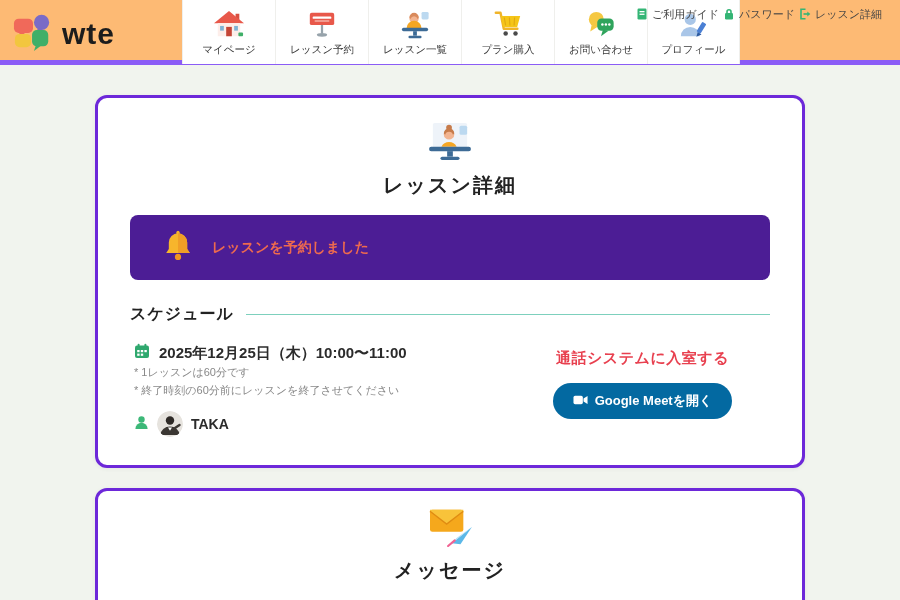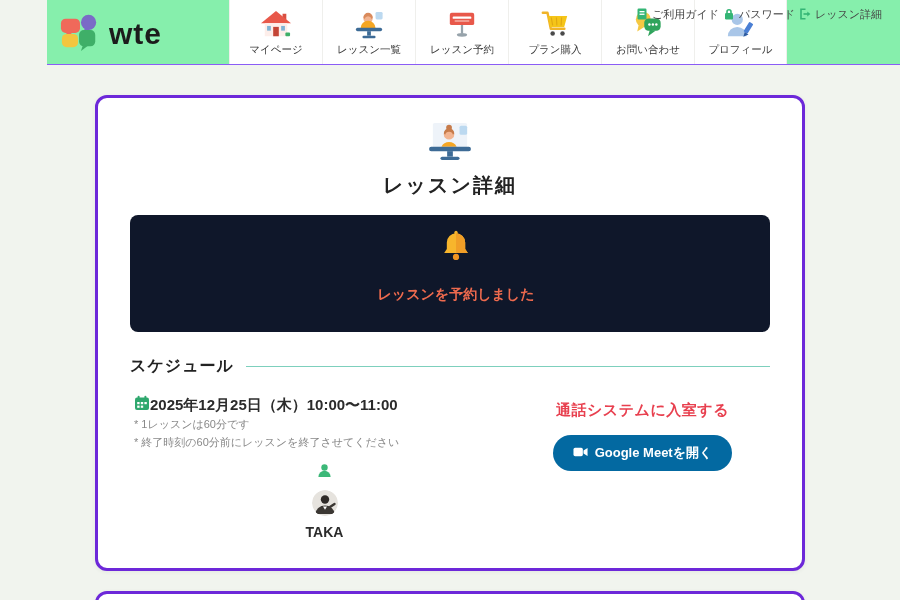--- a/index.html
+++ b/index.html
@@ -4,23 +4,22 @@
 <style>
   * { margin:0; padding:0; box-sizing:border-box; }
   html,body { width:900px; height:600px; overflow:hidden; }
   body {
     font-family:"Liberation Sans","DejaVu Sans",sans-serif;
     background:#f1f4ee;
     color:#333;
   }
   
   .header {
-    position:relative; height:65px; background:#86efac;
-    border-bottom:1px solid #8b5cf6;
-    margin-left:47px;
+    position:relative; height:65px; background:#fdba74;
+    border-bottom:5px solid #8b5cf6;
   }
   .logo { position:absolute; left:12px; top:12px; display:flex; align-items:center; gap:8px; cursor:pointer; }
   .logo-text { font-size:30px; font-weight:bold; color:#1c1c1c; letter-spacing:1px; }
   .nav { position:absolute; left:182px; top:0; height:72px; display:flex; }
   .nav-item {
     width:93px; height:64px; border-left:1px solid #efefec;
     display:flex; flex-direction:column; align-items:center; justify-content:center;
     gap:3px; cursor:pointer; background:#fff;
   }
   .nav-item:last-child { border-right:1px solid #efefec; }
@@ -33,36 +32,36 @@
   .card {
     width:710px; margin:0 auto; background:#fff; border-radius:12px;
     box-shadow:0 1px 4px rgba(60,80,60,.07); border:3px solid #6d28d9;
   }
   .card-1 { padding:24px 32px 28px; }
   .card-2 { margin-top:20px; height:300px; padding:16px 32px; text-align:center; }
   .section-head { text-align:center; }
   .section-title { font-size:20px; font-weight:bold; color:#222; letter-spacing:2px; margin-top:6px; }
   
   .notice {
-    margin-top:16px; background:#0f172a; border-radius:8px;
-    padding:15px 22px 28px 34px; display:flex; align-items:center; gap:20px;flex-direction:column;
+    margin-top:16px; background:#4c1d95; border-radius:8px;
+    padding:15px 22px 14px 34px; display:flex; align-items:center; gap:20px;
   }
   .notice-title { font-size:14px; font-weight:bold; color:#ee6a4e; }
   .notice-desc { font-size:12px; color:#f09a7e; margin-top:7px; }
   
   .schedule-head { margin-top:24px; display:flex; align-items:center; gap:12px; }
   .schedule-title { font-size:16px; font-weight:bold; color:#222; white-space:nowrap; letter-spacing:1px; }
   .schedule-rule { flex:1; height:1px; background:#7dd0bd; }
   .schedule-body { display:flex; margin-top:18px; }
   .schedule-left { flex:1; padding-left:4px; }
-  .date-row { display:flex; align-items:center; }
+  .date-row { display:flex; align-items:center; gap:9px; }
   .date-text { font-size:15px; font-weight:bold; color:#2b2b2b; }
   .notes { margin-top:0; }
   .note-line { font-size:11px; color:#888; line-height:1.65; }
-  .teacher-row { margin-top:12px; display:flex; align-items:center; gap:8px;flex-direction:column; }
+  .teacher-row { margin-top:12px; display:flex; align-items:center; gap:8px; }
   .teacher-name { font-size:14px; font-weight:bold; color:#2b2b2b; }
   .schedule-right { width:255px; text-align:center; padding-top:6px; }
   .call-heading { font-size:15px; font-weight:bold; color:#e8404f; letter-spacing:.5px; }
   .meet-button {
     margin-top:15px; display:inline-flex; align-items:center; gap:7px;
     background:#0369a1; color:#fff; font-weight:bold; font-size:13px;
     border:none; border-radius:18px; padding:9px 20px; cursor:pointer;
     font-family:inherit;
   }
   .avatar { width:26px; height:26px; border-radius:50%; overflow:hidden; flex:0 0 auto; }
@@ -98,42 +97,42 @@
           <rect x="8.5" y="17" width="4" height="5" fill="#7fb3d5"></rect>
           <rect x="23.5" y="17" width="4" height="5" fill="#7fb3d5"></rect>
           <rect x="28" y="24" width="5" height="4" rx="1" fill="#3faf68"></rect>
         </svg>
       </span>
       <span class="nav-label">マイページ</span>
     </div>
     <div class="nav-item">
       <span class="nav-icon">
         <svg width="34" height="30" viewBox="0 0 36 32">
+          <rect x="5" y="3" width="26" height="13" rx="2" fill="#e8584a"></rect>
+          <rect x="8" y="7" width="20" height="2.4" rx="1" fill="#ffffff"></rect>
+          <rect x="10" y="11" width="16" height="1.6" rx=".8" fill="#f5b0a6"></rect>
+          <rect x="16.8" y="16" width="2.4" height="9" fill="#97a3ab"></rect>
+          <ellipse cx="18" cy="26.5" rx="5.5" ry="2" fill="#97a3ab"></ellipse>
+        </svg>
+      </span>
+      <span class="nav-label">レッスン予約</span>
+    </div>
+    <div class="nav-item">
+      <span class="nav-icon">
+        <svg width="34" height="30" viewBox="0 0 36 32">
           <circle cx="17" cy="9" r="5" fill="#f2b491"></circle>
           <path d="M12 8 a5 5 0 0 1 10 0 l-1.2 1.5 a4 4 0 0 0 -7.6 0 Z" fill="#d98a5c"></path>
           <path d="M9 19.5 a8 8 0 0 1 16 0 Z" fill="#f5a623"></path>
           <rect x="25" y="2" width="7.5" height="8" rx="1.5" fill="#bcd9f0"></rect>
           <rect x="4" y="19" width="28" height="3.6" rx="1.8" fill="#3d6b96"></rect>
           <rect x="16" y="22.6" width="4" height="4.8" fill="#3d6b96"></rect>
           <rect x="11" y="27.4" width="14" height="2.6" rx="1.3" fill="#3d6b96"></rect>
         </svg>
       </span>
       <span class="nav-label">レッスン一覧</span>
-    </div>
-    <div class="nav-item">
-      <span class="nav-icon">
-        <svg width="34" height="30" viewBox="0 0 36 32">
-          <rect x="5" y="3" width="26" height="13" rx="2" fill="#e8584a"></rect>
-          <rect x="8" y="7" width="20" height="2.4" rx="1" fill="#ffffff"></rect>
-          <rect x="10" y="11" width="16" height="1.6" rx=".8" fill="#f5b0a6"></rect>
-          <rect x="16.8" y="16" width="2.4" height="9" fill="#97a3ab"></rect>
-          <ellipse cx="18" cy="26.5" rx="5.5" ry="2" fill="#97a3ab"></ellipse>
-        </svg>
-      </span>
-      <span class="nav-label">レッスン予約</span>
     </div>
     <div class="nav-item">
       <span class="nav-icon">
         <svg width="34" height="30" viewBox="0 0 36 32">
           <path d="M5 3 L10 3 L13.5 20 L28 20" stroke="#f0b429" stroke-width="2.6" fill="none" stroke-linecap="round" stroke-linejoin="round"></path>
           <path d="M10.5 6.5 L31 6.5 L27.8 18 L12.8 18 Z" fill="#f5c518"></path>
           <path d="M14 8 L15.5 16.5 M19.5 8 L20 16.5 M25 8 L24.5 16.5" stroke="#e0a812" stroke-width="1.2" fill="none"></path>
           <circle cx="15.5" cy="25" r="2.4" fill="#4a4a4a"></circle>
           <circle cx="26" cy="25" r="2.4" fill="#4a4a4a"></circle>
         </svg>

